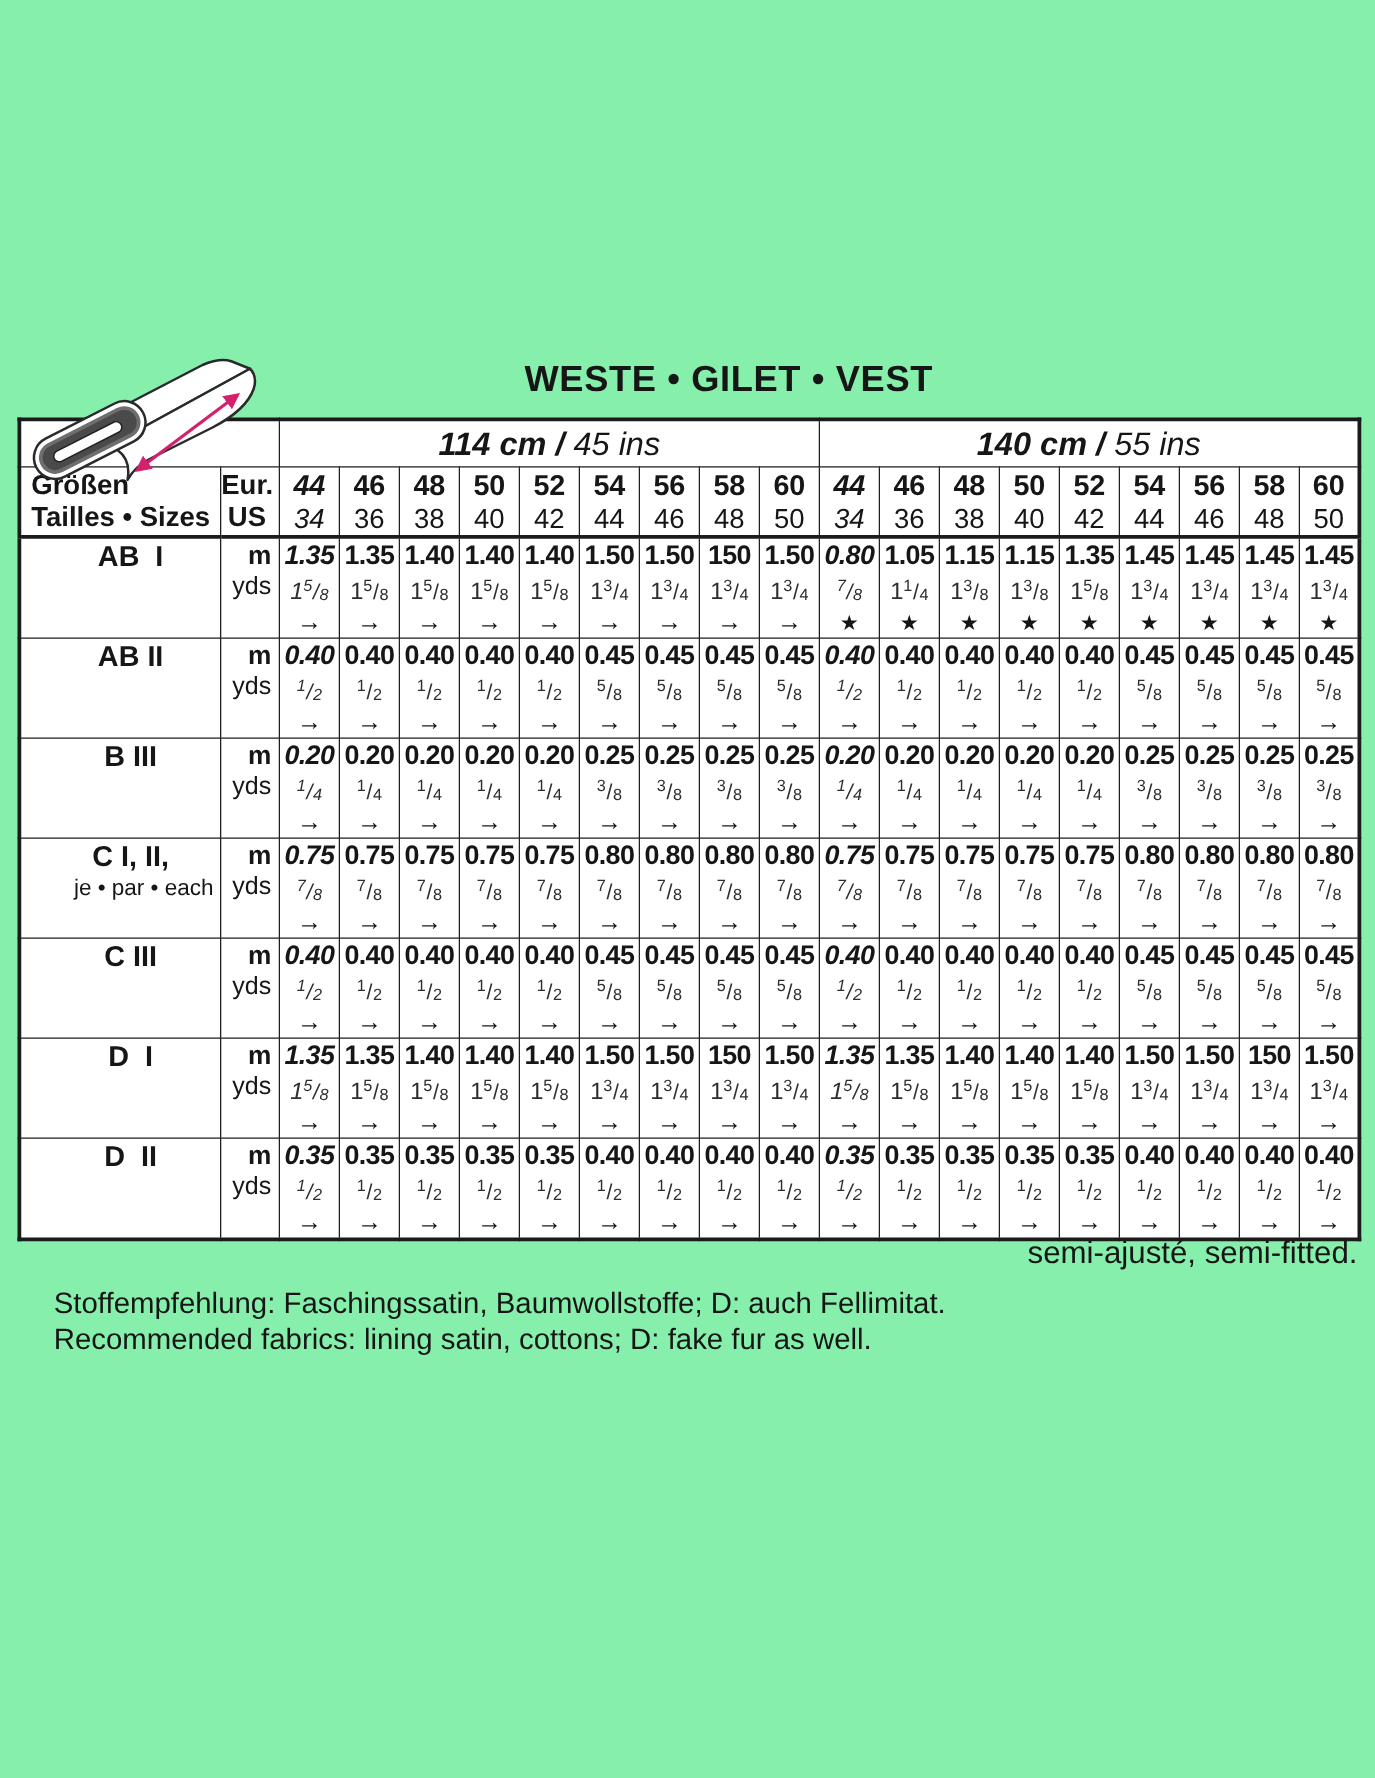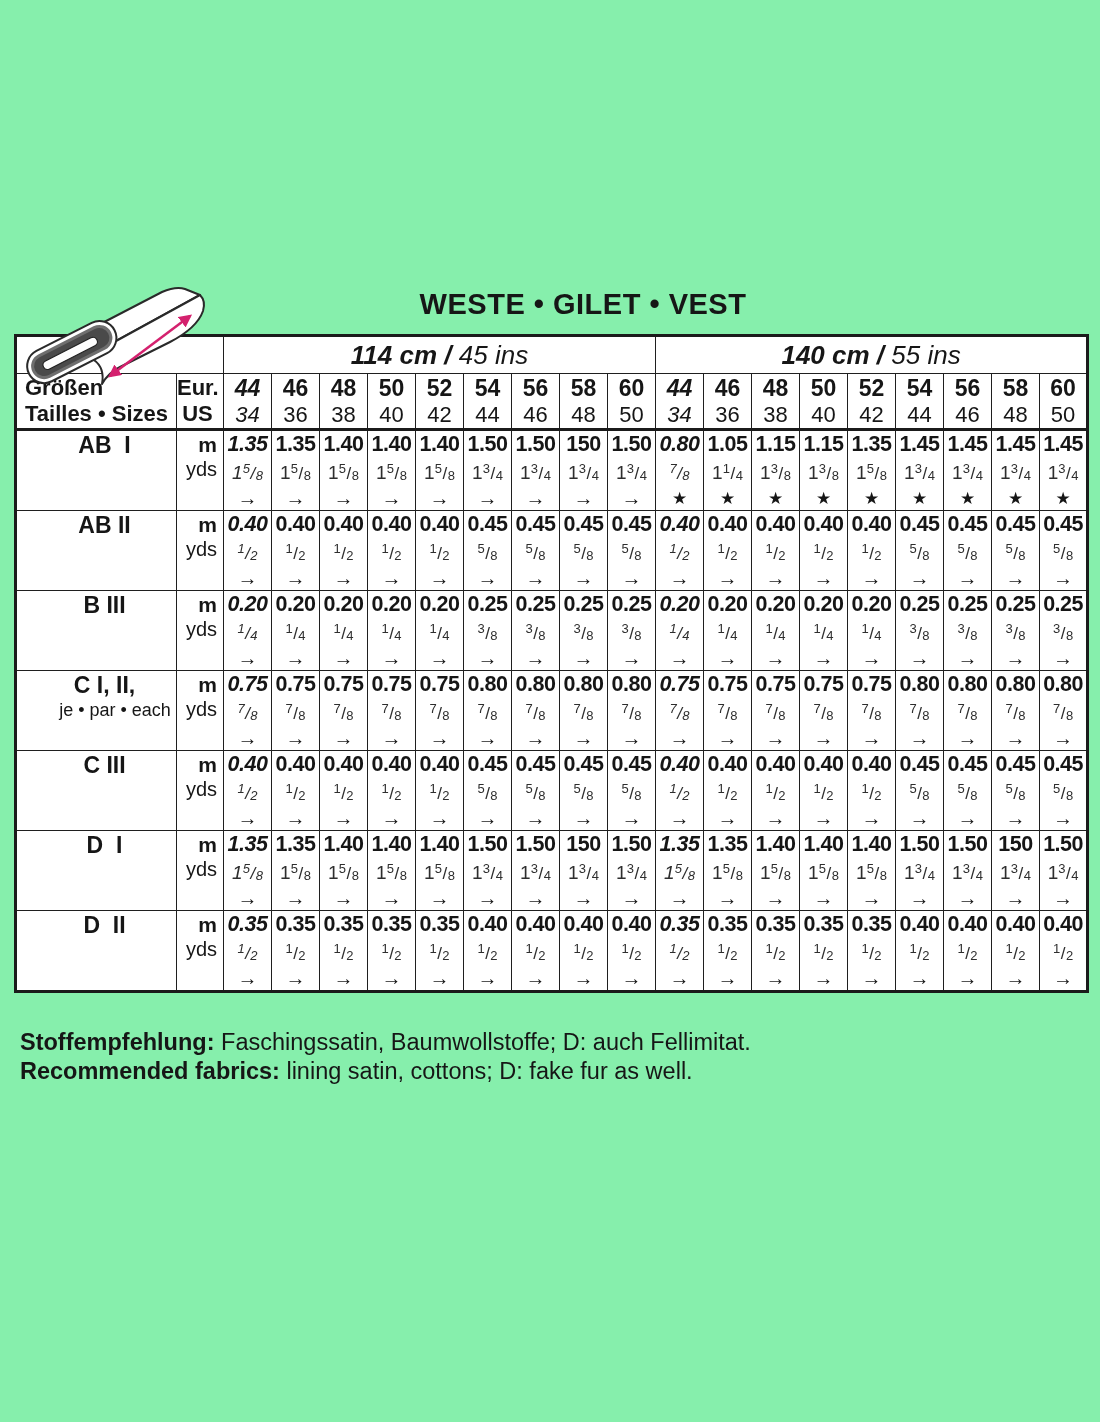--- a/index.html
+++ b/index.html
@@ -47,21 +47,21 @@
   .fr .d{font-size:13px;vertical-align:-1px;}
   .sym{font-size:20px;font-weight:bold;line-height:23px;}
   .sym.star{font-size:17px;}
 
   
   .legend{position:absolute;left:20px;top:956px;font-size:25px;}
   .legend .ar{font-weight:bold;font-size:26px;}
   .abcd{position:absolute;right:14px;top:956px;text-align:right;font-size:25px;line-height:31px;}
   .abcd b{font-weight:bold;}
   .fabrics{position:absolute;left:20px;top:1028px;font-size:23.5px;line-height:29px;}
-  .fabrics b{font-weight:bold;}
+  .fabrics b{font-weight:normal;margin-left:23px;}
 </style>
 </head>
 <body>
 
 <div class="page">
 
   <svg class="bolt" width="205" height="140" viewBox="0 0 205 140">
     <defs>
       <marker id="ah" viewBox="0 0 10 10" refX="8" refY="5" markerWidth="5" markerHeight="5" orient="auto-start-reverse">
           <path d="M0 0 L10 5 L0 10 z" fill="#d4216e"></path>
@@ -889,20 +889,21 @@
         </tr>
       </tbody>
     </table>
 
   <div class="legend">
     <span class="ar">→</span><span> mit Richtung • avec sens • with nap</span>
   </div>
 
   <div class="abcd">
     <div><b>ABCD:</b><span> normal weit,</span></div>
+    <div>semi-ajusté, semi-fitted.</div>
   </div>
 
   <div class="fabrics">
     <div><b>Stoffempfehlung:</b><span> Faschingssatin, Baumwollstoffe; D: auch Fellimitat.</span></div>
     <div><b>Recommended fabrics:</b><span> lining satin, cottons; D: fake fur as well.</span></div>
   </div>
 
 </div>
 
 </body></html>

